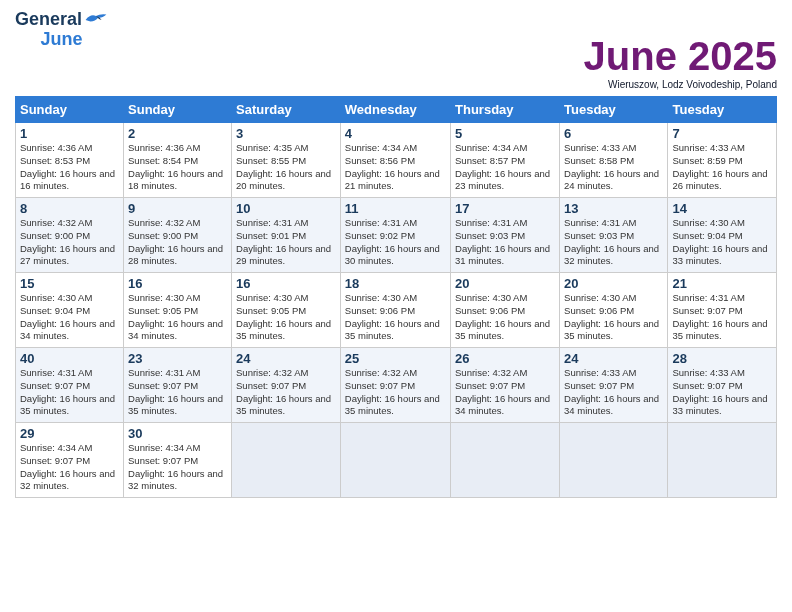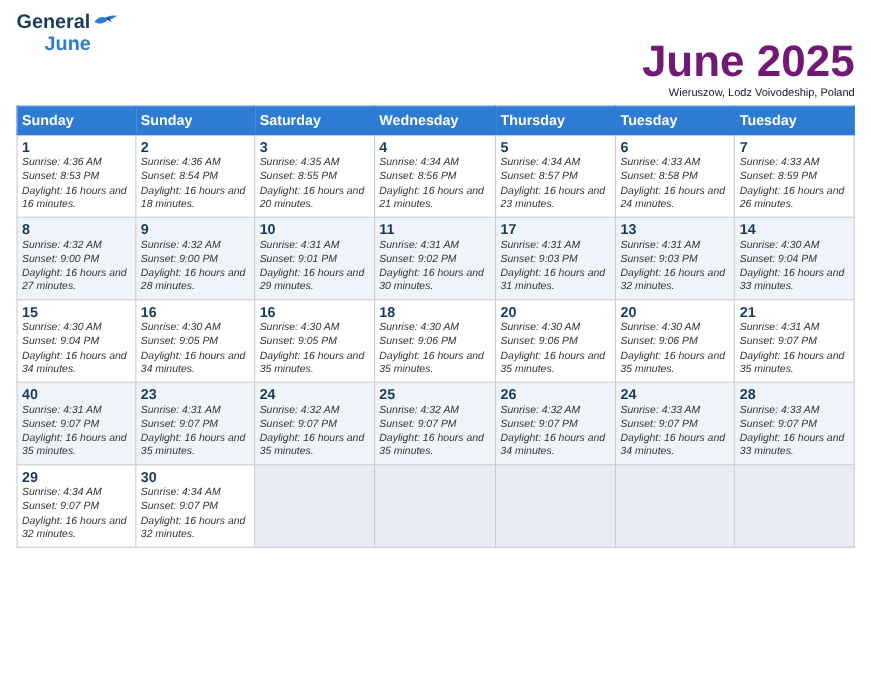--- a/index.html
+++ b/index.html
@@ -86,21 +86,20 @@
       font-size: 13px;
       font-weight: bold;
       color: #1a3a5c;
       display: block;
       margin-bottom: 1px;
     }
     .day-info {
       font-size: 9.5px;
       color: #333;
       line-height: 1.35;
-      font-style: italic;
     }
     .empty-cell {
       background: #e8edf5 !important;
     }
   </style>
 </head>
 <body>
 
 <div class="container">
   <div class="header-area">

